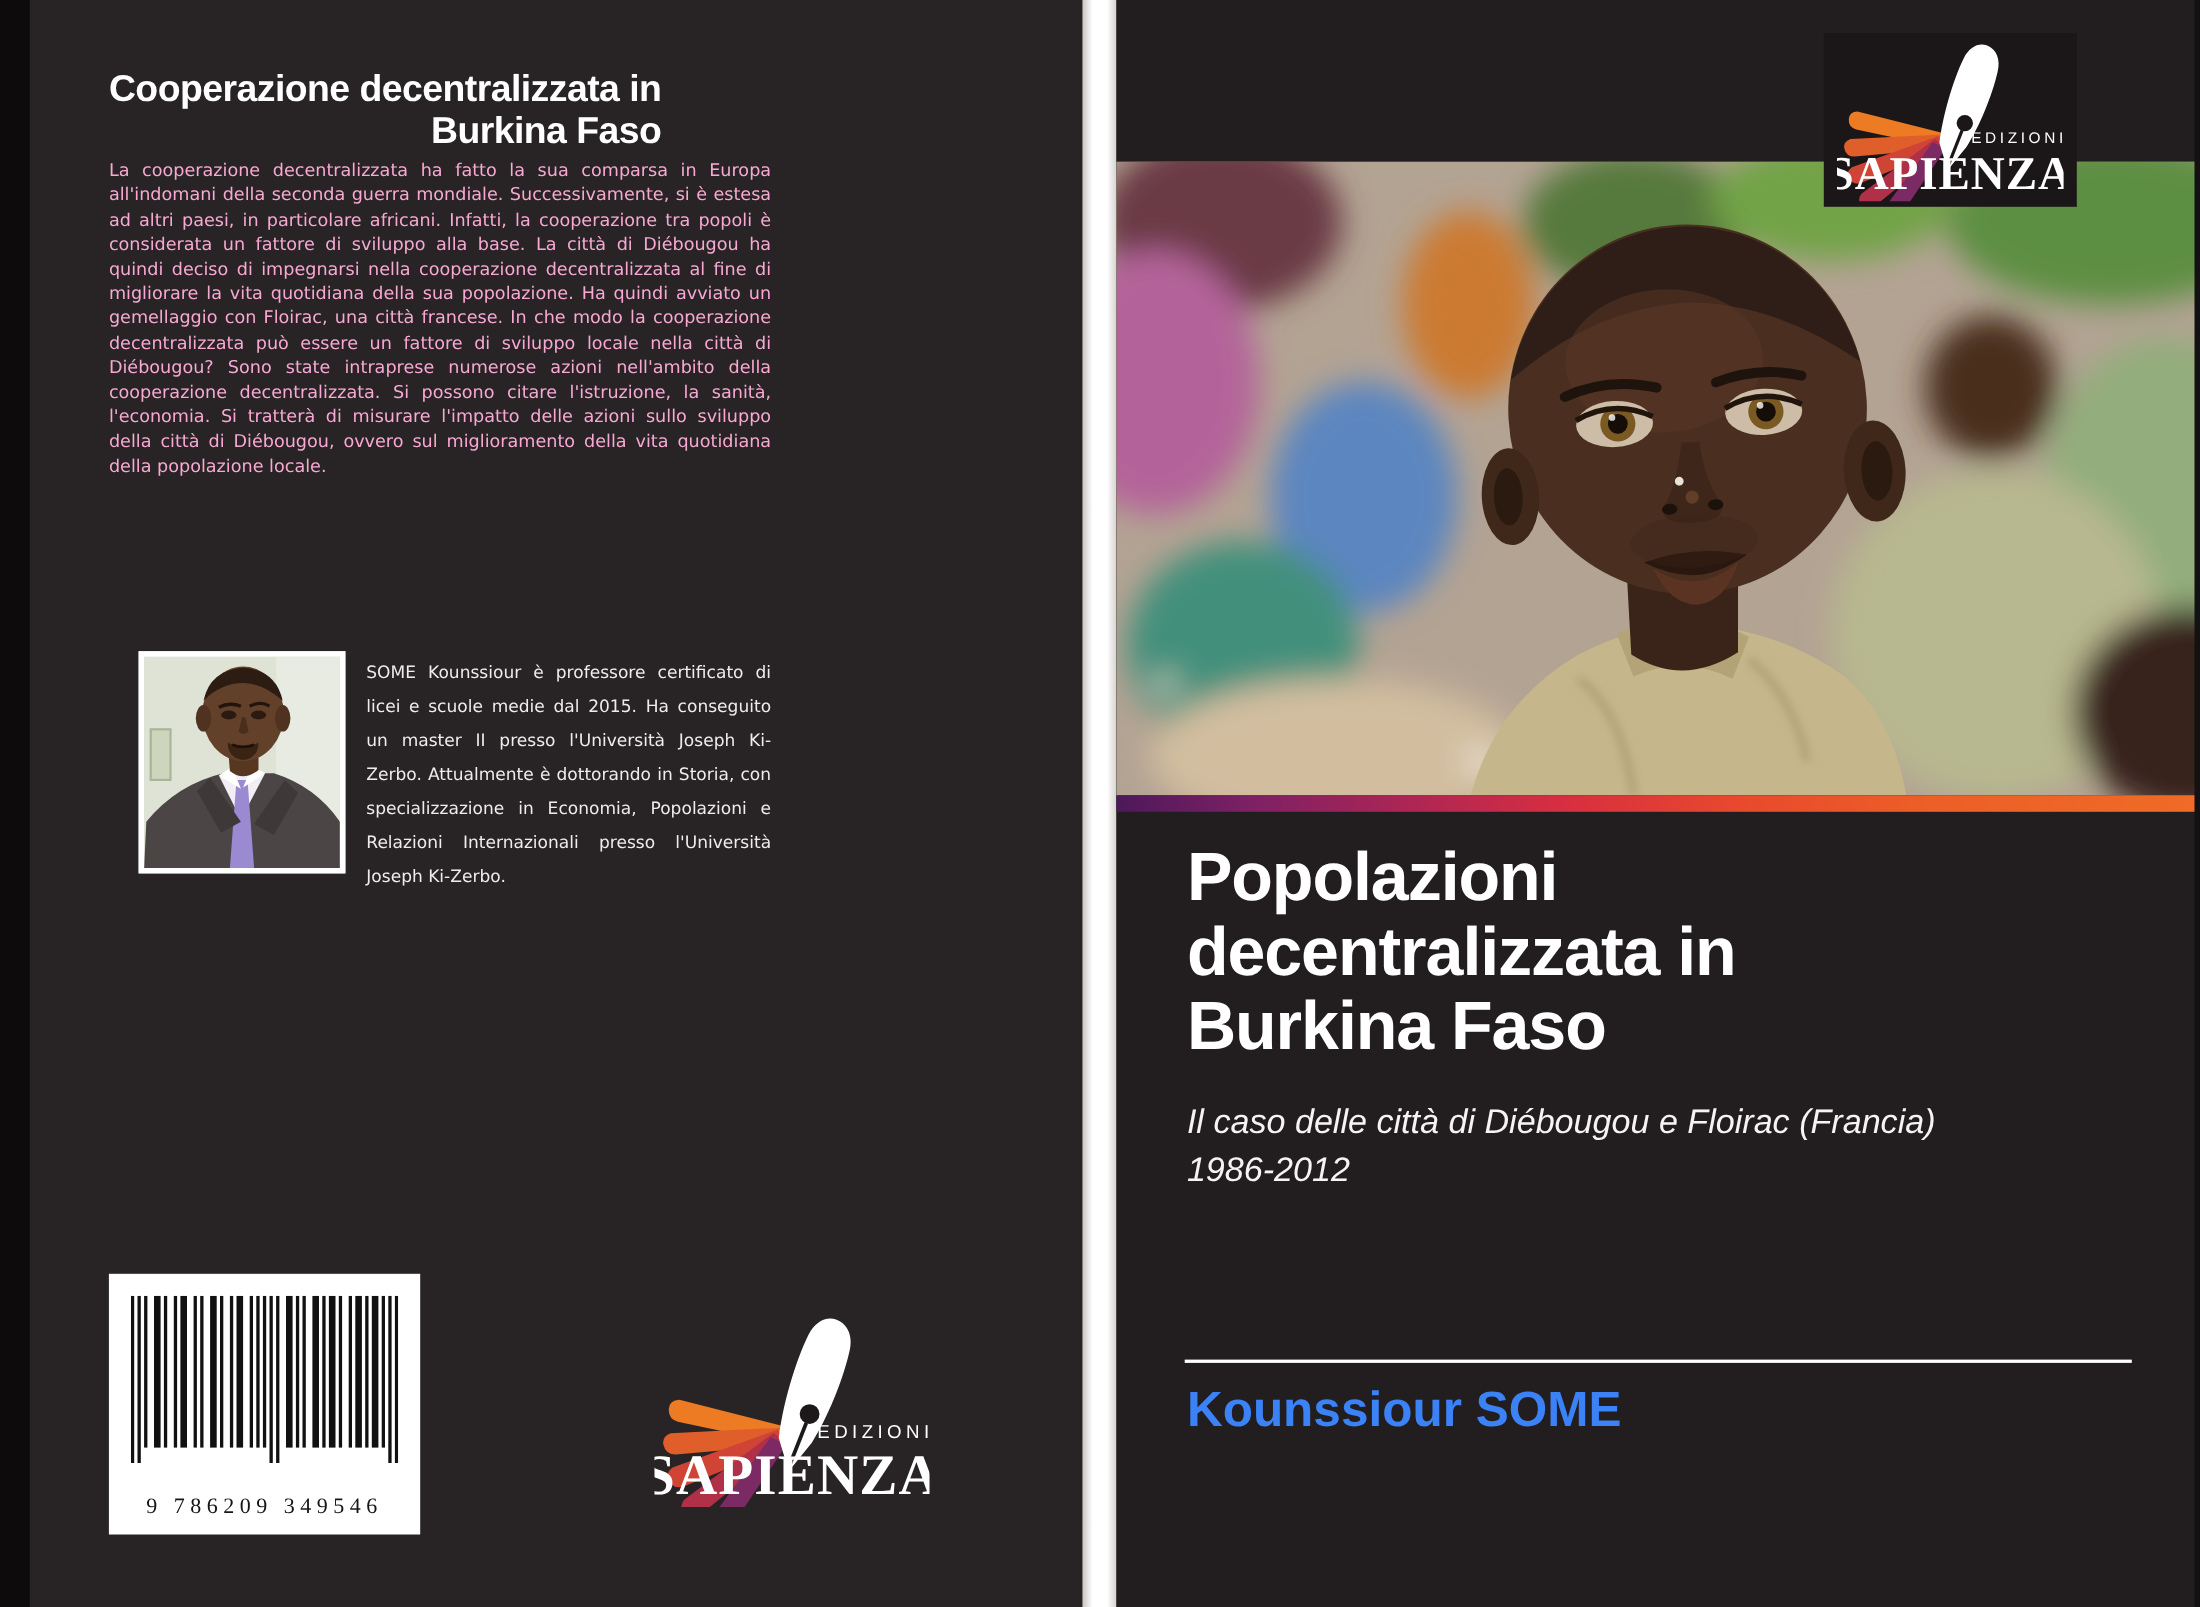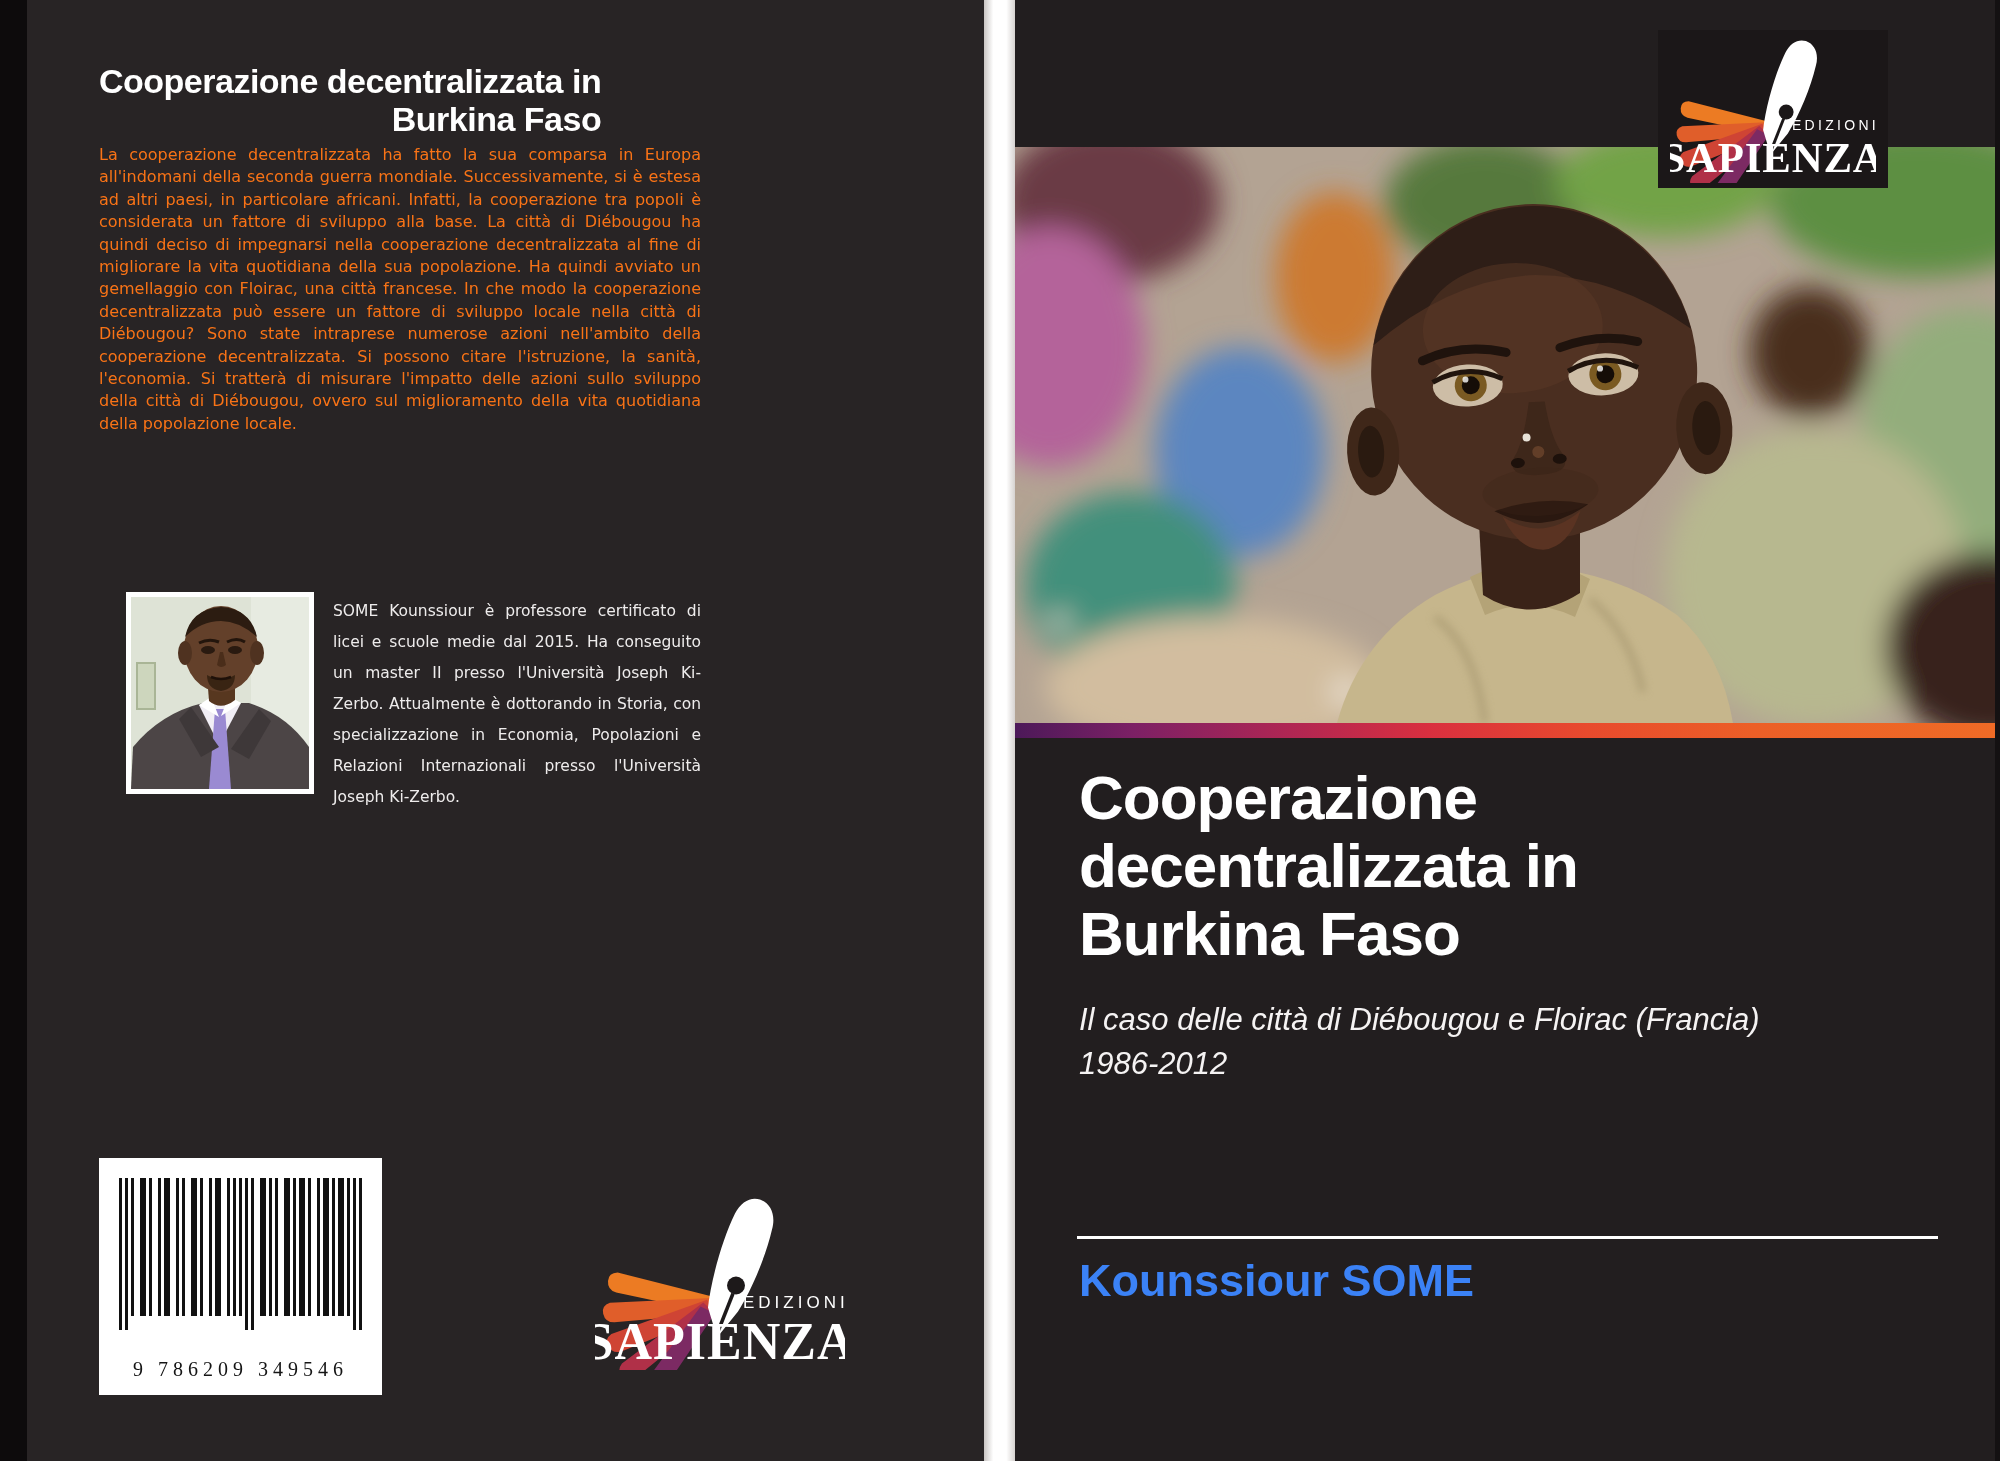--- a/index.html
+++ b/index.html
@@ -6,21 +6,21 @@
   .canvas{position:relative;width:2000px;height:1461px;background:#0c0a0b;overflow:hidden;
           font-family:"Liberation Sans",sans-serif;}
 
   
   .back-cover{position:absolute;left:0;top:0;width:984px;height:1461px;background:#282425;}
   .back-edge{position:absolute;left:0;top:0;width:27px;height:1461px;background:#0d0b0c;}
   .back-title{position:absolute;left:99px;top:62px;margin:0;color:#ffffff;
               font-family:"Liberation Sans",sans-serif;font-weight:bold;
               font-size:34px;line-height:38px;letter-spacing:-0.5px;}
   .back-title span{display:block;text-align:right;}
-  .synopsis{position:absolute;left:99px;top:144px;width:602px;margin:0;color:#f97316;
+  .synopsis{position:absolute;left:99px;top:144px;width:602px;margin:0;color:#f9a8d4;
             font-family:"DejaVu Sans",sans-serif;font-size:16px;line-height:22.4px;
             text-align:justify;}
   .author-photo{position:absolute;left:126px;top:592px;width:178px;height:192px;
                 border:5px solid #ffffff;background:#dee3d6;}
   .author-photo svg{display:block;}
   .bio{position:absolute;left:333px;top:596px;width:368px;margin:0;color:#eeecec;
        font-family:"DejaVu Sans",sans-serif;font-size:15.5px;line-height:31px;
        text-align:justify;}
 
   .barcode{position:absolute;left:99px;top:1158px;width:283px;height:237px;background:#ffffff;}
@@ -254,21 +254,21 @@
           <path d="M165,6 C176,10 181,22 177,36 C171,62 157,96 143,118 L122,144 L113,114 C116,86 128,44 140,20 C146,8 156,3 165,6 Z" fill="#ffffff"></path>
           <circle cx="141" cy="92" r="9" fill="#1b1718"></circle>
           <path d="M138,100 L123,138" stroke="#1b1718" stroke-width="3.5"></path>
         </g>
         <text class="edizioni-text" x="148" y="114">EDIZIONI</text>
         <text class="sapienza-text" x="125" y="165" text-anchor="middle">SAPIENZA</text>
       </svg>
     </div>
 
     <h2 class="front-title">
-      <span>Cooperazione</span>
+      <span>Popolazioni</span>
       <span>decentralizzata in</span>
       <span>Burkina Faso</span>
     </h2>
 
     <p class="front-subtitle">
       <span>Il caso delle città di Diébougou e Floirac (Francia)</span>
       <span>1986-2012</span>
     </p>
 
     <div class="author-rule"></div>

